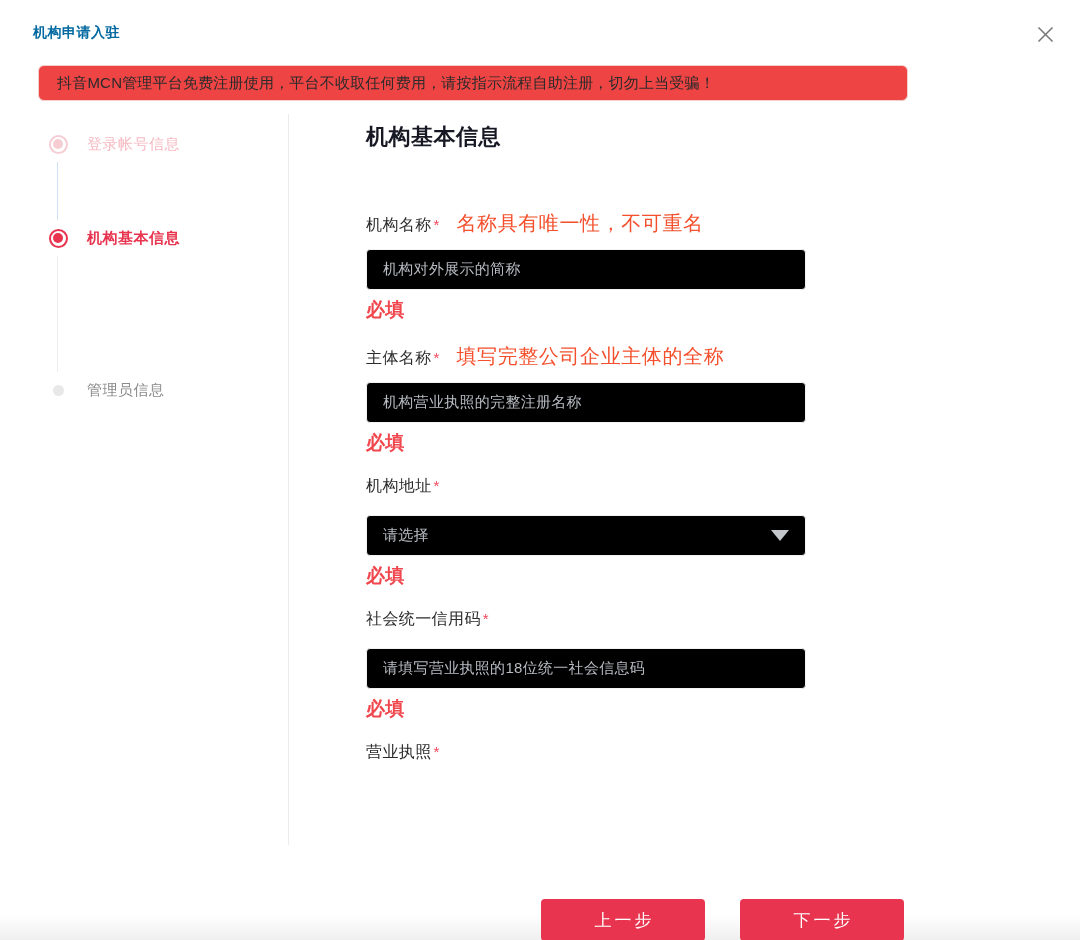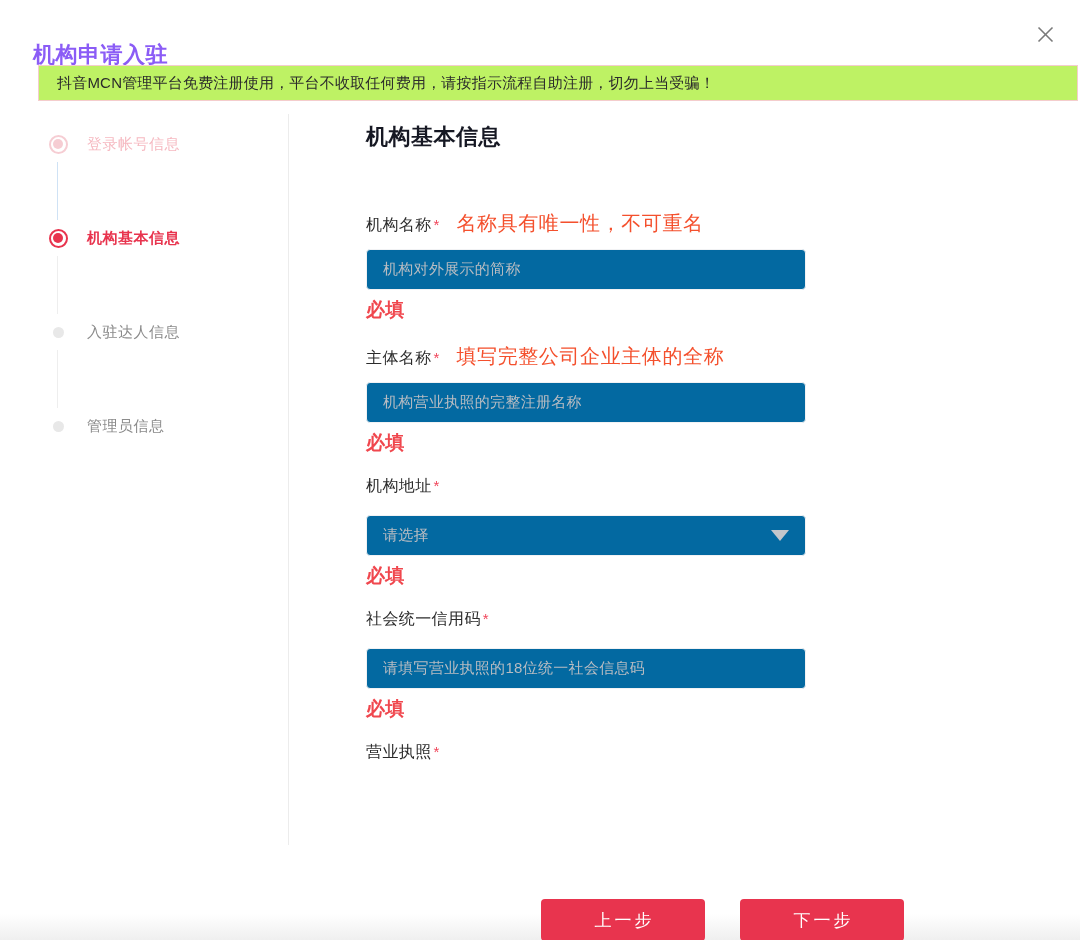--- a/index.html
+++ b/index.html
@@ -15,25 +15,24 @@
     color: #1f1f1f;
     overflow: hidden;
     position: relative;
   }
 
   
   .page-title {
     position: absolute;
     left: 33px;
     top: 24px;
-    font-size: 22px;
+    font-size: 14px;
     font-weight: bold;
-    color: #8b5cf6;
+    color: #0369a1;
     letter-spacing: 0.5px;
-    margin-top: 16px;
   }
 
   .close-icon {
     position: absolute;
     right: 21px;
     top: 20px;
     width: 28px;
     height: 28px;
     display: flex;
     align-items: center;
@@ -41,25 +40,25 @@
     cursor: pointer;
     color: #7a7a7a;
   }
   .close-icon svg { display: block; }
 
   
   .notice-banner {
     position: absolute;
     left: 38px;
     top: 65px;
-    width: 1040px;
+    width: 870px;
     height: 36px;
-    background: #bef264;
+    background: #ef4444;
     border: 1px solid #f4cdcd;
-    border-radius: 0;
+    border-radius: 6px;
     display: flex;
     align-items: center;
     padding-left: 18px;
   }
   .notice-banner-text {
     font-size: 15px;
     color: #2b2b2b;
     letter-spacing: 0.2px;
     white-space: nowrap;
   }
@@ -179,21 +178,21 @@
     margin-left: 17px;
     font-size: 20px;
     color: #f4502d;
     letter-spacing: 0.6px;
     white-space: nowrap;
   }
 
   .input-box {
     width: 440px;
     height: 41px;
-    background: #0369a1;
+    background: #000000;
     border: 1px solid #f1f2f4;
     border-radius: 4px;
     display: flex;
     align-items: center;
     padding: 0 16px;
     cursor: text;
   }
   .input-placeholder {
     font-size: 15px;
     color: #b8bcc2;
@@ -298,26 +297,20 @@
     <span class="step-marker-wrap">
       <span class="marker-ring">
           <span class="dot"></span>
         </span>
     </span>
     <span class="step-label">机构基本信息</span>
   </div>
 
   <div class="step-connector"></div>
 
-  <div class="step">
-    <span class="step-marker-wrap">
-      <span class="marker-dot-small"></span>
-    </span>
-    <span class="step-label">入驻达人信息</span>
-  </div>
 
   <div class="step-connector"></div>
 
   <div class="step">
     <span class="step-marker-wrap">
       <span class="marker-dot-small"></span>
     </span>
     <span class="step-label">管理员信息</span>
   </div>
 

